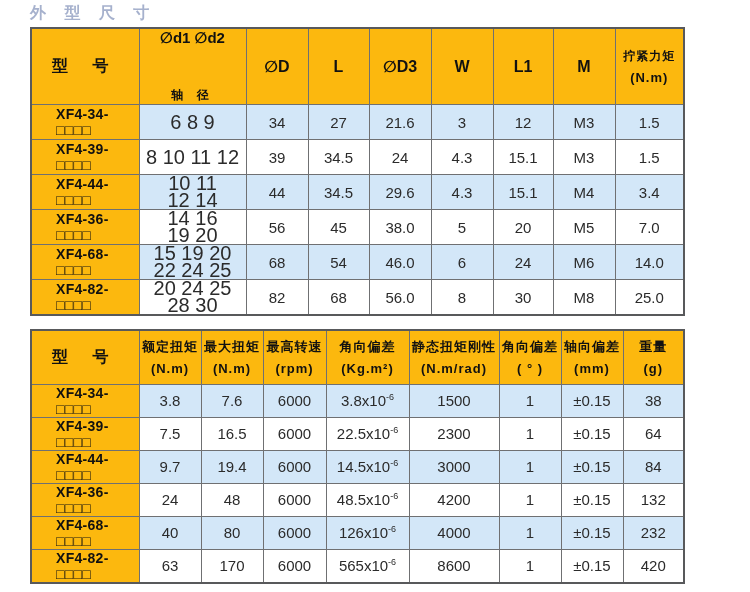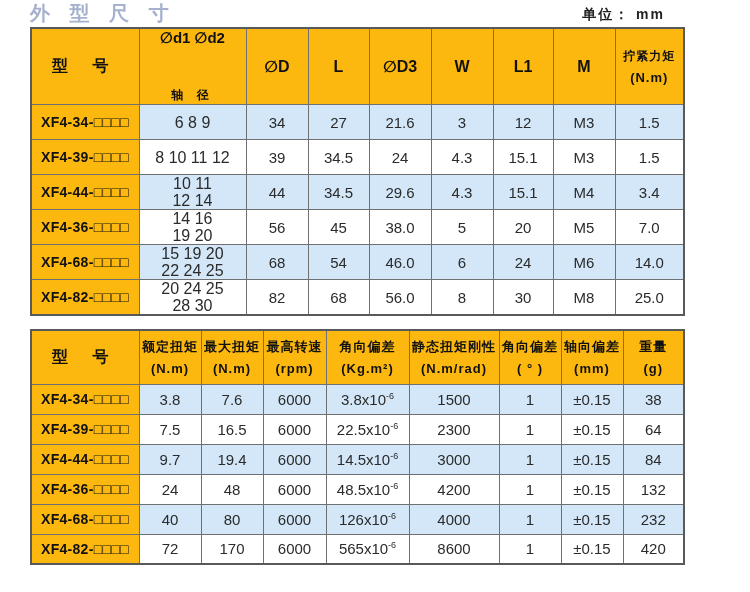--- a/index.html
+++ b/index.html
@@ -7,21 +7,21 @@
     font-family: "Liberation Sans", "DejaVu Sans", sans-serif;
     background: #ffffff;
     width: 750px;
     height: 592px;
     overflow: hidden;
   }
   .page { width: 750px; height: 592px; padding: 2px 0 0 30px; background: #fff; }
 
   .titlebar { display: flex; align-items: flex-end; justify-content: space-between; width: 653px; margin-bottom: 3px; height: 22px; }
   .section-title {
-    font-size: 20px; font-weight: bold; color: #a6b1cd; letter-spacing: 7px; line-height: 22px;
+    font-size: 16px; font-weight: bold; color: #a6b1cd; letter-spacing: 7px; line-height: 22px;
   }
   .unit-label { font-size: 14px; color: #222; letter-spacing: 2px; padding-right: 18px; font-weight: bold; }
 
   table { border-collapse: collapse; table-layout: fixed; width: 653px; border-radius: 18px; }
   table, td, th { border: 1px solid #6f7072; }
   table { border: 2px solid #58595b; }
 
   th, td { text-align: center; vertical-align: middle; color: #2b2b2b; overflow: hidden; }
 
   .hdr { background: #fcb80e; }
@@ -31,44 +31,43 @@
   .hdr .sym2 { font-size: 15px; font-weight: bold; color: #111; }
 
   .model-hdr { font-size: 16px; font-weight: bold; letter-spacing: 10px; color: #111; }
 
   .t1 th { height: 48px; }
   .t1 td { height: 35px; font-size: 15px; }
   .t2 th { height: 54px; }
   .t2 td { height: 30px; font-size: 15px; }
 
   td.model {
-    background: #fcb80e; text-align: left; padding-left: 9px;
+    background: #fcb80e; text-align: left; padding-left: 24px;
     font-weight: bold; font-size: 14px; color: #111; letter-spacing: 0.3px;
   }
   tr.blue td { background: #d3e7f8; }
   tr.blue td.model, tr.white td.model { background: #fcb80e; }
   tr.white td { background: #ffffff; }
 
-  .two-line div { line-height: 17px; font-size: 16px; }
+  .two-line div { line-height: 17px; font-size: 20px; }
   sup { font-size: 9px; vertical-align: super; line-height: 0; }
 
   .gap { height: 13px; }
   .note {
     margin-top: 7px; margin-left: 6px;
     font-size: 13px; color: #3a3a3a; letter-spacing: 4px; font-weight: bold;
   }
 </style>
 </head>
 <body>
 
 <div class="page">
 
   <div class="titlebar">
     <div class="section-title">外 型 尺 寸</div>
-    <div class="unit-label">单位： mm</div>
   </div>
 
   <table class="t1">
     <colgroup>
       <col style="width:108px">
         <col style="width:107px">
         <col style="width:62px">
       <col style="width:61px">
         <col style="width:62px">
         <col style="width:62px">
@@ -298,21 +297,21 @@
       <td>80</td>
       <td>6000</td>
       <td><span>126x10</span><sup>-6</sup></td>
       <td>4000</td>
       <td>1</td>
       <td>±0.15</td>
       <td>232</td>
     </tr>
     <tr class="white">
       <td class="model">XF4-82-□□□□</td>
-      <td>72</td>
+      <td>63</td>
       <td>170</td>
       <td>6000</td>
       <td><span>565x10</span><sup>-6</sup></td>
       <td>8600</td>
       <td>1</td>
       <td>±0.15</td>
       <td>420</td>
     </tr>
   </tbody>
     </table>

